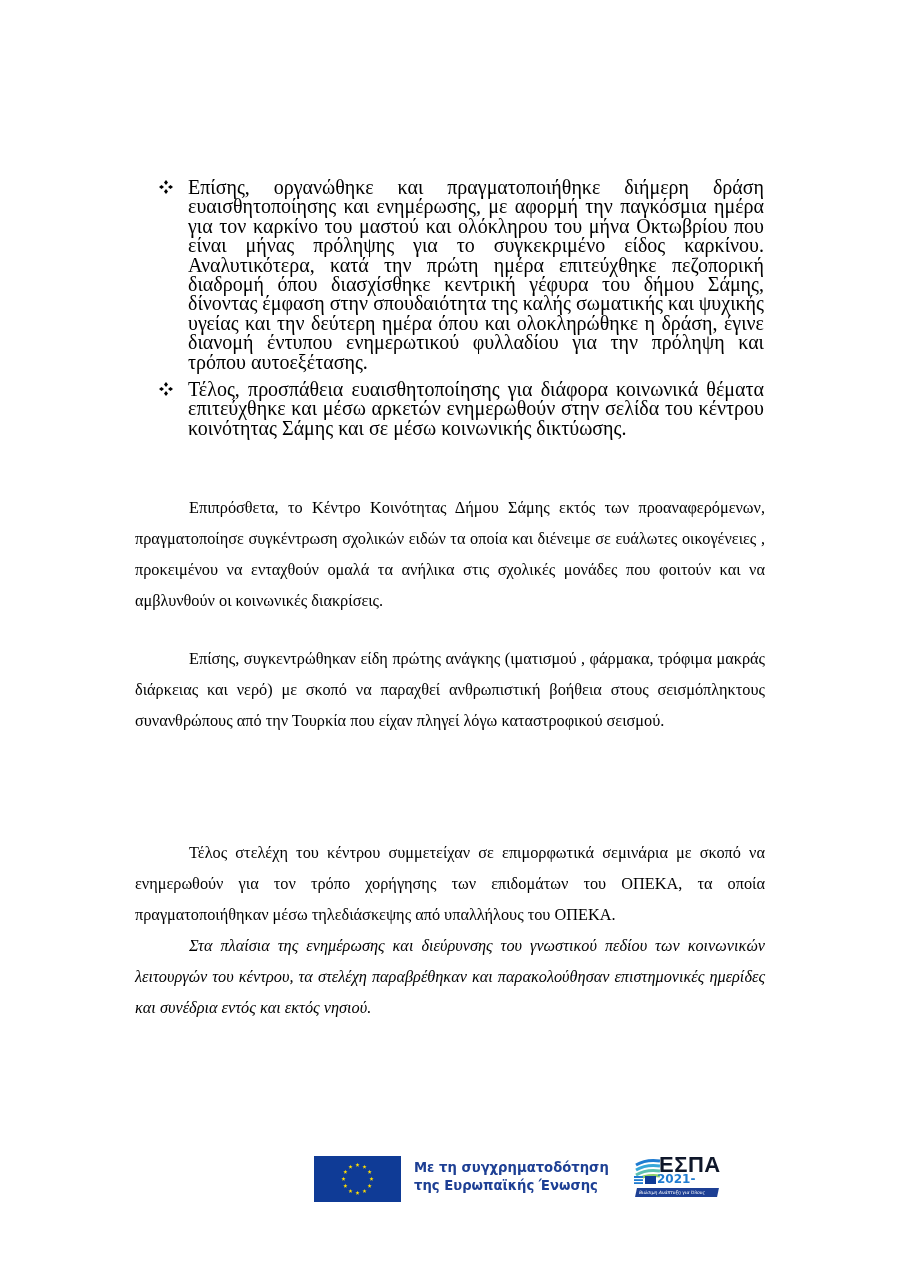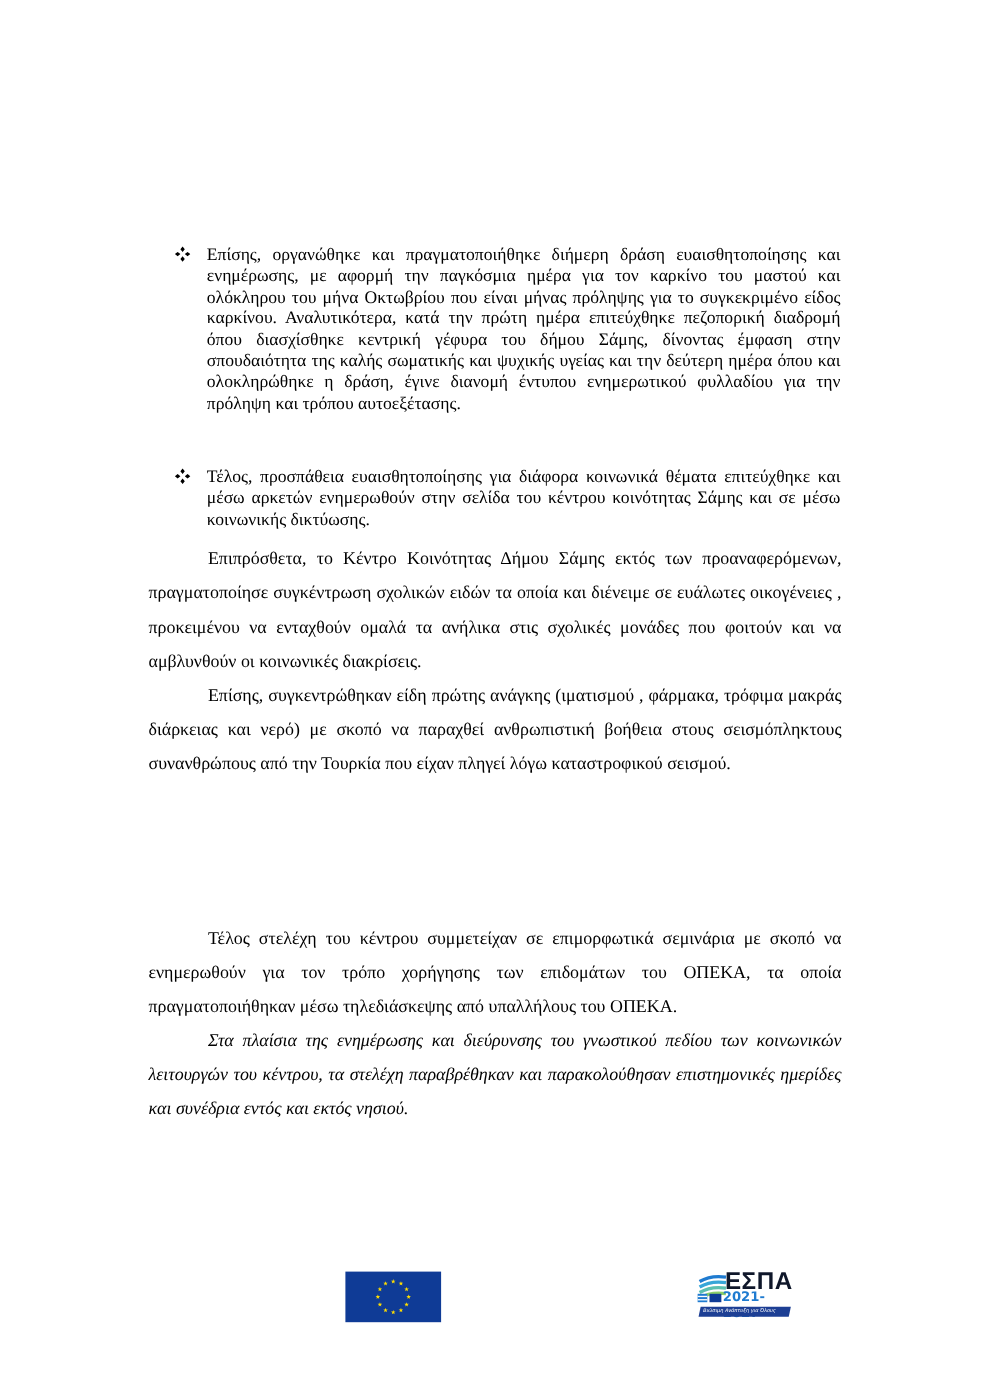--- a/index.html
+++ b/index.html
@@ -1,19 +1,19 @@
 <!DOCTYPE html>
 <html><head>
   <meta charset="utf-8">
   <style>
     html, body { margin: 0; padding: 0; background: #ffffff; }
     body { width: 900px; height: 1273px; position: relative; overflow: hidden;
            font-family: "Liberation Serif", "DejaVu Serif", serif; color: #000; }
     .bullet-block { position: absolute; left: 158px; width: 606px; }
-    .bullet-item { position: relative; padding-left: 30px; font-size: 16px; line-height: 19.4px; text-align: justify; margin-top: 44px; }
+    .bullet-item { position: relative; padding-left: 30px; font-size: 20px; line-height: 19.4px; text-align: justify; }
     .bullet-item .mark { position: absolute; left: 0; top: 0; width: 16px; height: 18px; }
     .bullet-text { display: block; }
     .para { position: absolute; left: 134px; width: 630px; font-size: 16.3px; line-height: 31px;
             text-align: justify; text-indent: 54px; margin: 1px; }
     .footer { position: absolute; left: 314px; top: 1155px; width: 410px; height: 46px; }
     .eu-flag { position: absolute; left: 0; top: 1px; width: 87px; height: 46px; background: #0f3b96; }
     .cofund { position: absolute; left: 100px; top: 4px; font-family: "DejaVu Sans", sans-serif;
               font-weight: bold; color: #1d3f94; font-size: 13.2px; line-height: 18px; white-space: nowrap; }
     .espa { position: absolute; left: 320px; top: 0; width: 90px; height: 46px; }
     .espa-title { position: absolute; left: 25px; top: -3px; font-family: Liberation Sans, sans-serif;
@@ -39,21 +39,21 @@
 <div class="bullet-block" style="top:380px;">
   <div class="bullet-item">
     <svg class="mark" viewBox="0 0 16 16">
       <path d="M8 1 L10 3.5 L8 6 L6 3.5Z M8 10 L10 12.5 L8 15 L6 12.5Z M1 8 L3.5 6 L6 8 L3.5 10Z M10 8 L12.5 6 L15 8 L12.5 10Z" fill="#000"></path>
     </svg>
     <span class="bullet-text">Τέλος, προσπάθεια ευαισθητοποίησης για διάφορα κοινωνικά θέματα επιτεύχθηκε και μέσω αρκετών ενημερωθούν στην σελίδα του κέντρου κοινότητας Σάμης και σε μέσω κοινωνικής δικτύωσης.</span>
   </div>
 </div>
 
 <p class="para" style="top:491px;">Επιπρόσθετα, το Κέντρο Κοινότητας Δήμου Σάμης  εκτός των προαναφερόμενων, πραγματοποίησε συγκέντρωση σχολικών ειδών τα οποία και διένειμε σε ευάλωτες οικογένειες , προκειμένου να ενταχθούν ομαλά τα ανήλικα στις σχολικές μονάδες που φοιτούν και να αμβλυνθούν οι κοινωνικές διακρίσεις.</p>
-<p class="para" style="top:615px;">Επίσης, συγκεντρώθηκαν είδη πρώτης ανάγκης (ιματισμού , φάρμακα, τρόφιμα μακράς διάρκειας και νερό) με σκοπό να παραχθεί ανθρωπιστική βοήθεια στους σεισμόπληκτους συνανθρώπους από την Τουρκία που είχαν πληγεί λόγω καταστροφικού σεισμού.</p>
+<p class="para" style="top:642px;">Επίσης, συγκεντρώθηκαν είδη πρώτης ανάγκης (ιματισμού , φάρμακα, τρόφιμα μακράς διάρκειας και νερό) με σκοπό να παραχθεί ανθρωπιστική βοήθεια στους σεισμόπληκτους συνανθρώπους από την Τουρκία που είχαν πληγεί λόγω καταστροφικού σεισμού.</p>
 <p class="para" style="top:836px;">Τέλος στελέχη του κέντρου συμμετείχαν σε επιμορφωτικά σεμινάρια με σκοπό να ενημερωθούν για τον τρόπο χορήγησης των επιδομάτων του ΟΠΕΚΑ, τα οποία πραγματοποιήθηκαν μέσω τηλεδιάσκεψης από υπαλλήλους του ΟΠΕΚΑ.</p>
 <p class="para" style="top:929px;font-style:italic;">Στα πλαίσια της ενημέρωσης και διεύρυνσης του γνωστικού πεδίου των κοινωνικών λειτουργών του κέντρου, τα στελέχη παραβρέθηκαν και παρακολούθησαν επιστημονικές ημερίδες και συνέδρια εντός και εκτός νησιού.</p>
 
 <div class="footer">
   <div class="eu-flag">
     <svg width="87" height="46" viewBox="0 0 87 46">
       <g fill="#ffdd00" id="stars">
           <polygon points="43.50,6.80 44.03,8.27 45.59,8.32 44.36,9.28 44.79,10.78 43.50,9.90 42.21,10.78 42.64,9.28 41.41,8.32 42.97,8.27"></polygon>
           <polygon points="50.50,8.68 51.03,10.15 52.59,10.20 51.36,11.15 51.79,12.66 50.50,11.78 49.21,12.66 49.64,11.15 48.41,10.20 49.97,10.15"></polygon>
           <polygon points="55.62,13.80 56.15,15.27 57.72,15.32 56.48,16.28 56.92,17.78 55.62,16.90 54.33,17.78 54.77,16.28 53.53,15.32 55.10,15.27"></polygon>
@@ -62,20 +62,24 @@
           <polygon points="50.50,32.92 51.03,34.40 52.59,34.44 51.36,35.40 51.79,36.90 50.50,36.02 49.21,36.90 49.64,35.40 48.41,34.44 49.97,34.40"></polygon>
           <polygon points="43.50,34.80 44.03,36.27 45.59,36.32 44.36,37.28 44.79,38.78 43.50,37.90 42.21,38.78 42.64,37.28 41.41,36.32 42.97,36.27"></polygon>
           <polygon points="36.50,32.92 37.03,34.40 38.59,34.44 37.36,35.40 37.79,36.90 36.50,36.02 35.21,36.90 35.64,35.40 34.41,34.44 35.97,34.40"></polygon>
           <polygon points="31.38,27.80 31.90,29.27 33.47,29.32 32.23,30.28 32.67,31.78 31.38,30.90 30.08,31.78 30.52,30.28 29.28,29.32 30.85,29.27"></polygon>
           <polygon points="29.50,20.80 30.03,22.27 31.59,22.32 30.36,23.28 30.79,24.78 29.50,23.90 28.21,24.78 28.64,23.28 27.41,22.32 28.97,22.27"></polygon>
           <polygon points="31.38,13.80 31.90,15.27 33.47,15.32 32.23,16.28 32.67,17.78 31.38,16.90 30.08,17.78 30.52,16.28 29.28,15.32 30.85,15.27"></polygon>
           <polygon points="36.50,8.68 37.03,10.15 38.59,10.20 37.36,11.15 37.79,12.66 36.50,11.78 35.21,12.66 35.64,11.15 34.41,10.20 35.97,10.15"></polygon>
         </g>
     </svg>
   </div>
+  <div class="cofund">
+    <div>Με τη συγχρηματοδότηση</div>
+    <div>της Ευρωπαϊκής Ένωσης</div>
+  </div>
   <div class="espa">
     <svg width="28" height="30" style="position:absolute;left:0;top:2px;" viewBox="0 0 28 30">
       <path d="M2 8 Q12 2 26 4" stroke="#1f7bd0" stroke-width="3" fill="none"></path>
       <path d="M2 13 Q12 7 26 9" stroke="#37a6d8" stroke-width="3" fill="none"></path>
       <path d="M2 18 Q12 12 26 14" stroke="#5cc0b0" stroke-width="3" fill="none"></path>
       <path d="M2 23 Q12 17 26 19" stroke="#8ccf6a" stroke-width="3" fill="none"></path>
     </svg>
     <div class="espa-title">ΕΣΠΑ</div>
     <svg width="22" height="8" style="position:absolute;left:0;top:21px;" viewBox="0 0 22 8">
       <rect x="0" y="0" width="9" height="8" fill="#1f7bd0"></rect>

